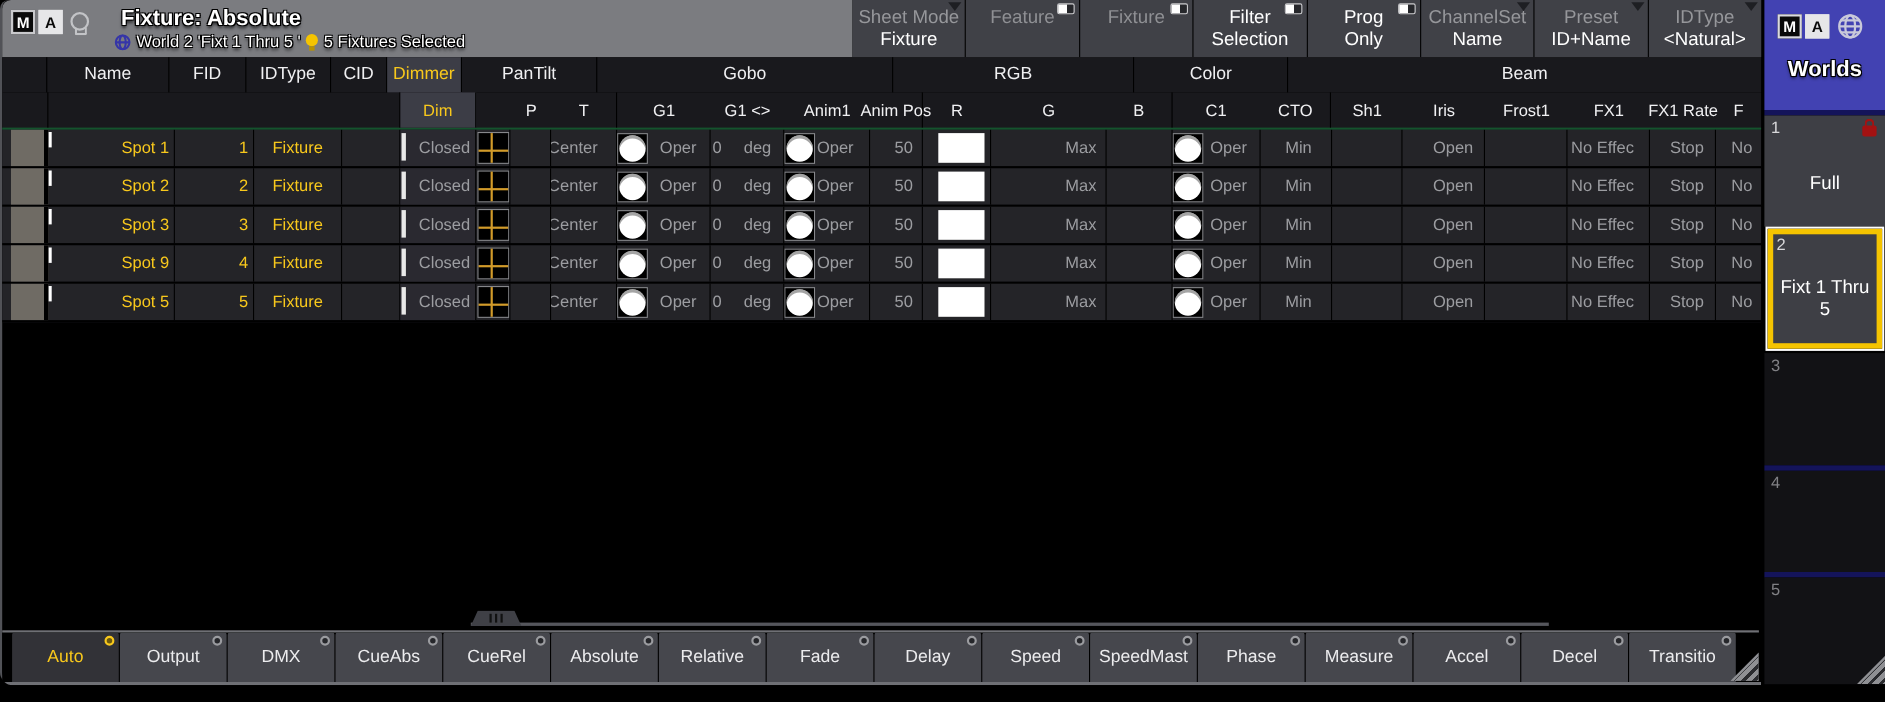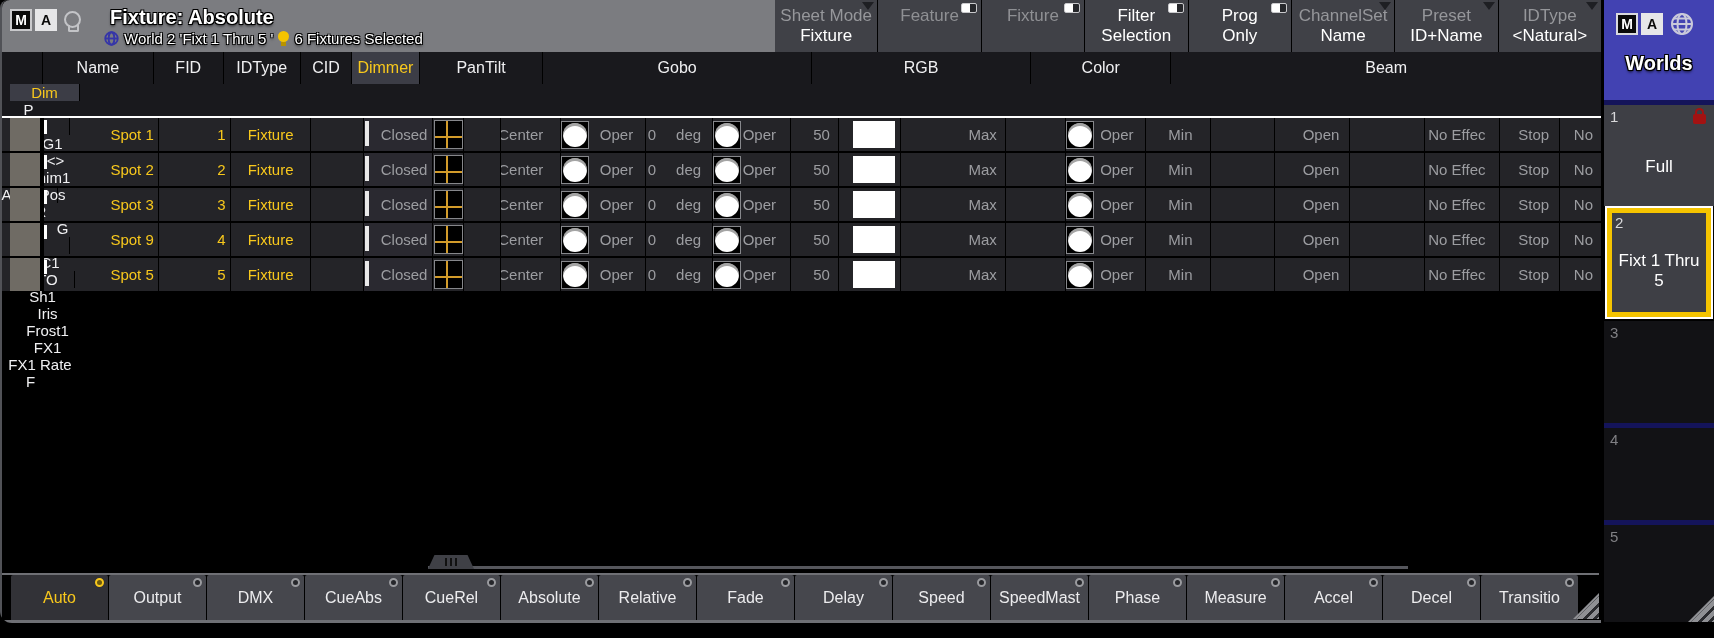--- a/index.html
+++ b/index.html
@@ -40,21 +40,21 @@
   .hrow,.trow{display:flex;padding-left:8px;}
   .hrow{background:#19191d;height:32px;}
   .c{box-sizing:border-box;border-right:1px solid #000;display:flex;align-items:center;
      justify-content:flex-end;padding-right:8px;font-size:15px;color:#9c9da1;white-space:nowrap;overflow:hidden;position:relative;}
   .hc{box-sizing:border-box;display:flex;align-items:center;justify-content:center;font-size:16px;color:#f0f0f2;
       white-space:nowrap;position:relative;}
   .gb{border-right:1px solid #000;}
   .hl{background:#3c3d46;color:#f8c81c;}
   .ylw{color:#f8c81c;}
   .shdr .hc{font-size:15px;}
-  .shdr{border-bottom:2px solid #ffffff;flex-direction:column;}
+  .shdr{border-bottom:2px solid #14532d;}
   .trow{height:33px;background:#242428;border-bottom:2px solid #000;}
   
   .co-rowhdr{width:34px}.co-name{width:115px}.co-fid{width:72px}.co-idtype{width:80px}.co-cid{width:53px}
   .co-dim{width:70px}.co-pticon{width:31px}.co-p{width:37px}.co-t{width:60px}
   .co-g1{width:85px}.co-g1w{width:67px}.co-anim1{width:78px}.co-animpos{width:48px}
   .co-r{width:62px}.co-g{width:105px}.co-b{width:60px}.co-c1{width:80px}.co-cto{width:65px}
   .co-sh1{width:65px}.co-iris{width:75px}.co-frost1{width:75px}.co-fx1{width:75px}.co-fx1rate{width:60px}.co-f{width:41px}
   .gw-pantilt{width:128px}.gw-gobo{width:278px}.gw-rgb{width:227px}.gw-color{width:145px}.gw-beam{width:445px}
   
   .rowhdr{background:#6f6b64;border-right:4px solid #000;padding:0;}
@@ -131,21 +131,21 @@
     <span class="abs bulb-outline" style="left:60px;top:10px;"></span>
     <div id="wintitle" class="outl">Fixture: Absolute</div>
     <div id="subtitle">
       <svg class="globe" width="15" height="15" viewBox="0 0 24 24">
         <circle cx="12" cy="12" r="10" fill="none" stroke="#3535a8" stroke-width="3"></circle>
         <ellipse cx="12" cy="12" rx="4.5" ry="10" fill="none" stroke="#3535a8" stroke-width="3"></ellipse>
         <line x1="2" y1="12" x2="22" y2="12" stroke="#3535a8" stroke-width="3"></line>
       </svg>
       <span class="outl">World 2 'Fixt 1 Thru 5 '</span>
       <span class="bulb-small"></span>
-      <span class="outl">6 Fixtures Selected</span>
+      <span class="outl">5 Fixtures Selected</span>
     </div>
     
     <div id="toolbar">
       <div class="tbtn">
         <span class="tri"></span>
         <span class="l1">Sheet Mode</span>
         <span class="l2">Fixture</span>
       </div>
       <div class="tbtn dim">
         <span class="tog"></span>

